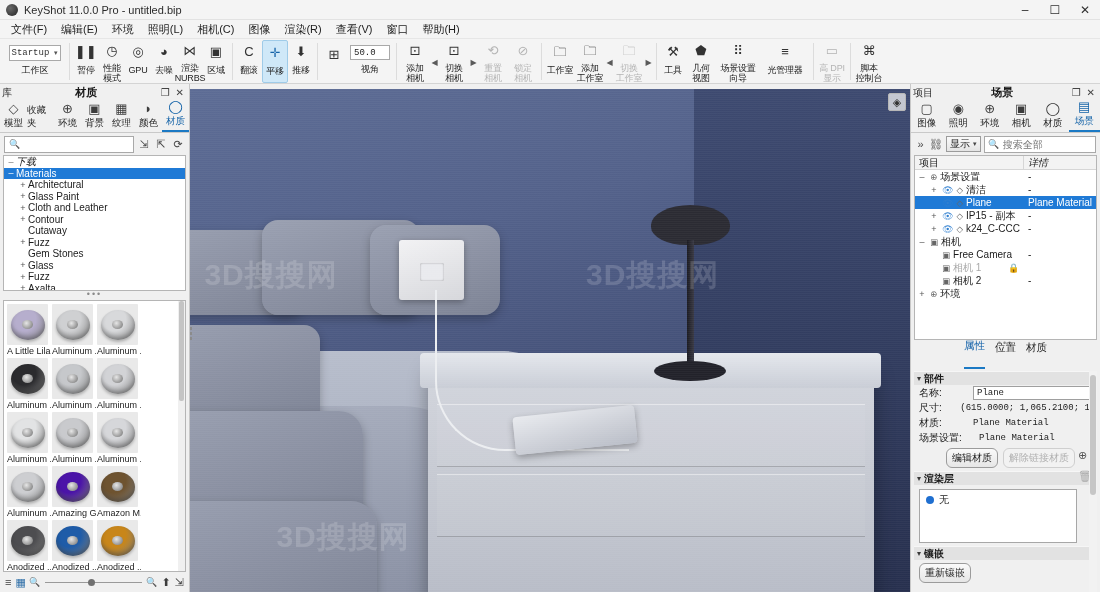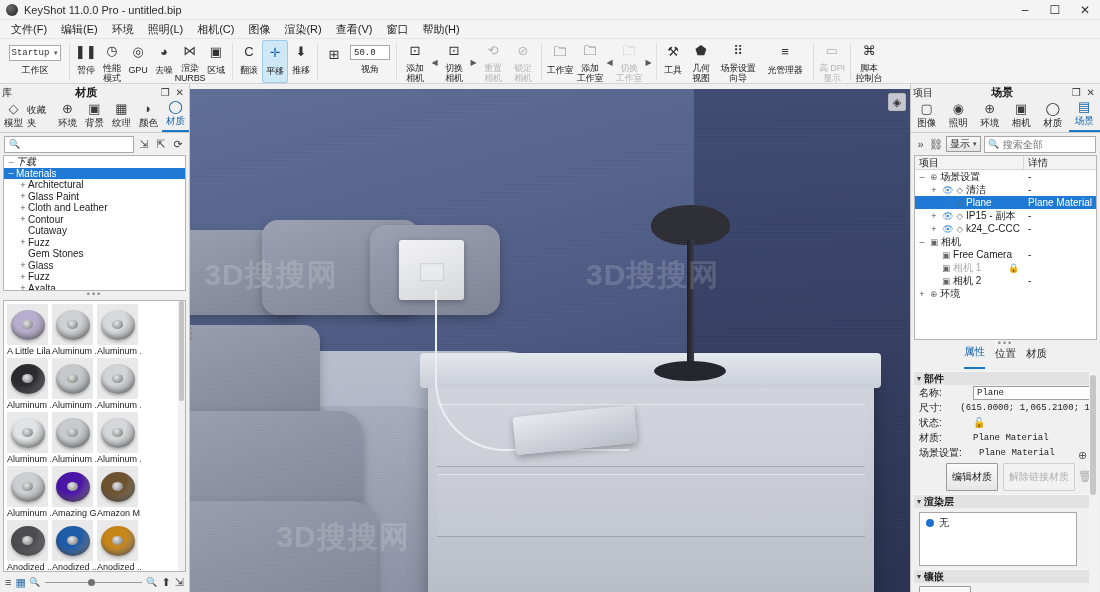--- a/index.html
+++ b/index.html
@@ -185,51 +185,51 @@
   .vp-sidegrip i { display: block; width: 3px; height: 3px; background: #8b8b8b; margin: 2px 0; }
 
   
   .rightpanel { width: 190px; background: #f0f0f0; border-left: 1px solid #c8c8c8;
                 display: flex; flex-direction: column; }
   .scenetree { border: 1px solid #b5b5b5; background: #fff; margin: 0 3px; height: 185px;
                overflow: hidden; position: relative; }
   .stheadrow { display: flex; height: 14px; background: #f3f3f3; border-bottom: 1px solid #d6d6d6;
                font-size: 10px; color: #222; align-items: center; }
   .stheadrow .c1 { flex: 1; padding-left: 4px; border-right: 1px solid #d6d6d6; }
-  .stheadrow .c2 { width: 72px; padding-left: 4px; }
+  .stheadrow .c2 { width: 72px; padding-left: 4px; font-style: italic; }
   .strow { display: flex; height: 13px; align-items: center; font-size: 10px; color: #1b1b1b; }
   .strow .c1 { flex: 1; display: flex; align-items: center; gap: 3px; overflow: hidden; white-space: nowrap; }
   .strow .c2 { width: 72px; padding-left: 4px; white-space: nowrap; overflow: hidden; }
   .strow.sel { background: #1f7ad6; color: #fff; }
   .strow.dim { color: #a9a9a9; }
   .exp2 { width: 10px; text-align: center; font-size: 9px; color: #555; flex: 0 0 auto; }
   .eye { font-size: 9px; color: #2f7fd0; flex: 0 0 auto; }
   .objicon { font-size: 8.5px; color: #666; flex: 0 0 auto; }
   .lockicon { font-size: 9px; color: #8a6d2a; margin-left: auto; padding-right: 4px; }
 
   .proptabs { height: 20px; display: flex; align-items: flex-end; justify-content: center; gap: 10px;
               position: relative; }
-  .proptab { font-size: 10.5px; color: #1b1b1b; padding-bottom: 8px; }
+  .proptab { font-size: 10.5px; color: #1b1b1b; padding-bottom: 14px; }
   .proptab.active { color: #0f5fa8; border-bottom: 2px solid #1b79c4; }
   .propscroll { flex: 1; overflow: hidden; position: relative; margin: 2px 3px 0 3px; }
   .sect-head { height: 14px; background: #e2e2e2; display: flex; align-items: center;
                font-size: 10px; font-weight: bold; color: #1b1b1b; padding-left: 3px; gap: 3px;
                border-top: 1px solid #f6f6f6; }
   .sect-head .caret { font-size: 8px; color: #3a3a3a; }
   .prow { display: flex; align-items: center; height: 15px; font-size: 10px; padding-left: 5px; gap: 4px; }
   .prow .k { width: 50px; color: #1b1b1b; white-space: nowrap; }
   .prow .v { color: #222; font-family: "Liberation Mono", monospace; font-size: 9px;
              white-space: nowrap; overflow: hidden; }
   .pinput { flex: 1; height: 14px; border: 1px solid #9f9f9f; background: #fff;
             font-family: "Liberation Mono", monospace; font-size: 9px; color: #222;
             display: flex; align-items: center; padding-left: 3px; margin-right: 5px; }
   .btnrow { display: flex; gap: 5px; padding: 3px 0 3px 32px; }
-  .pbtn { height: 28px; min-width: 52px; border: 1px solid #9b9b9b; background: linear-gradient(180deg,#fafafa,#e6e6e6);
+  .pbtn { height: 20px; min-width: 52px; border: 1px solid #9b9b9b; background: linear-gradient(180deg,#fafafa,#e6e6e6);
           font-size: 10px; color: #1b1b1b; display: flex; align-items: center; justify-content: center;
-          padding: 0 5px; border-radius: 1px; }
+          padding: 0 5px; border-radius: 6px; }
   .pbtn.disabled { color: #b0b0b0; border-color: #cfcfcf; background: #f2f2f2; }
   .listbox { border: 1px solid #a7a7a7; background: #fff; height: 54px; margin: 4px 20px 3px 5px;
              position: relative; }
   .listbox .li { display: flex; align-items: center; gap: 5px; font-size: 10px; padding: 3px 0 0 6px; }
   .bluedot { width: 8px; height: 8px; border-radius: 50%; background: #1f6fd0; }
   .listside { position: absolute; right: 3px; top: 4px; display: flex; flex-direction: column; gap: 8px;
               font-size: 11px; color: #555; }
   .scrollv { position: absolute; right: 0; top: 0; width: 8px; height: 100%; background: #f2f2f2; }
   .scrollv .thumbb { position: absolute; left: 1px; width: 6px; background: #c6c6c6; border-radius: 3px; }
 </style>
@@ -836,24 +836,20 @@
 
         <div class="prow">
           <span class="k">名称:</span>
           <div class="pinput">Plane</div>
         </div>
         <div class="prow">
           <span class="k">尺寸:</span>
           <span class="v">(615.0000; 1,065.2100; 1,230.00···</span>
         </div>
         <div class="prow">
-          <span class="k">状态:</span>
-          <span class="v" style="font-size:10px">🔓</span>
-        </div>
-        <div class="prow">
           <span class="k">材质:</span>
           <span class="v">Plane Material</span>
         </div>
         <div class="prow">
           <span class="k" style="width:56px">场景设置:</span>
           <span class="v">Plane Material</span>
         </div>
         <div class="btnrow">
           <div class="pbtn">编辑材质</div>
           <div class="pbtn disabled">解除链接材质</div>

